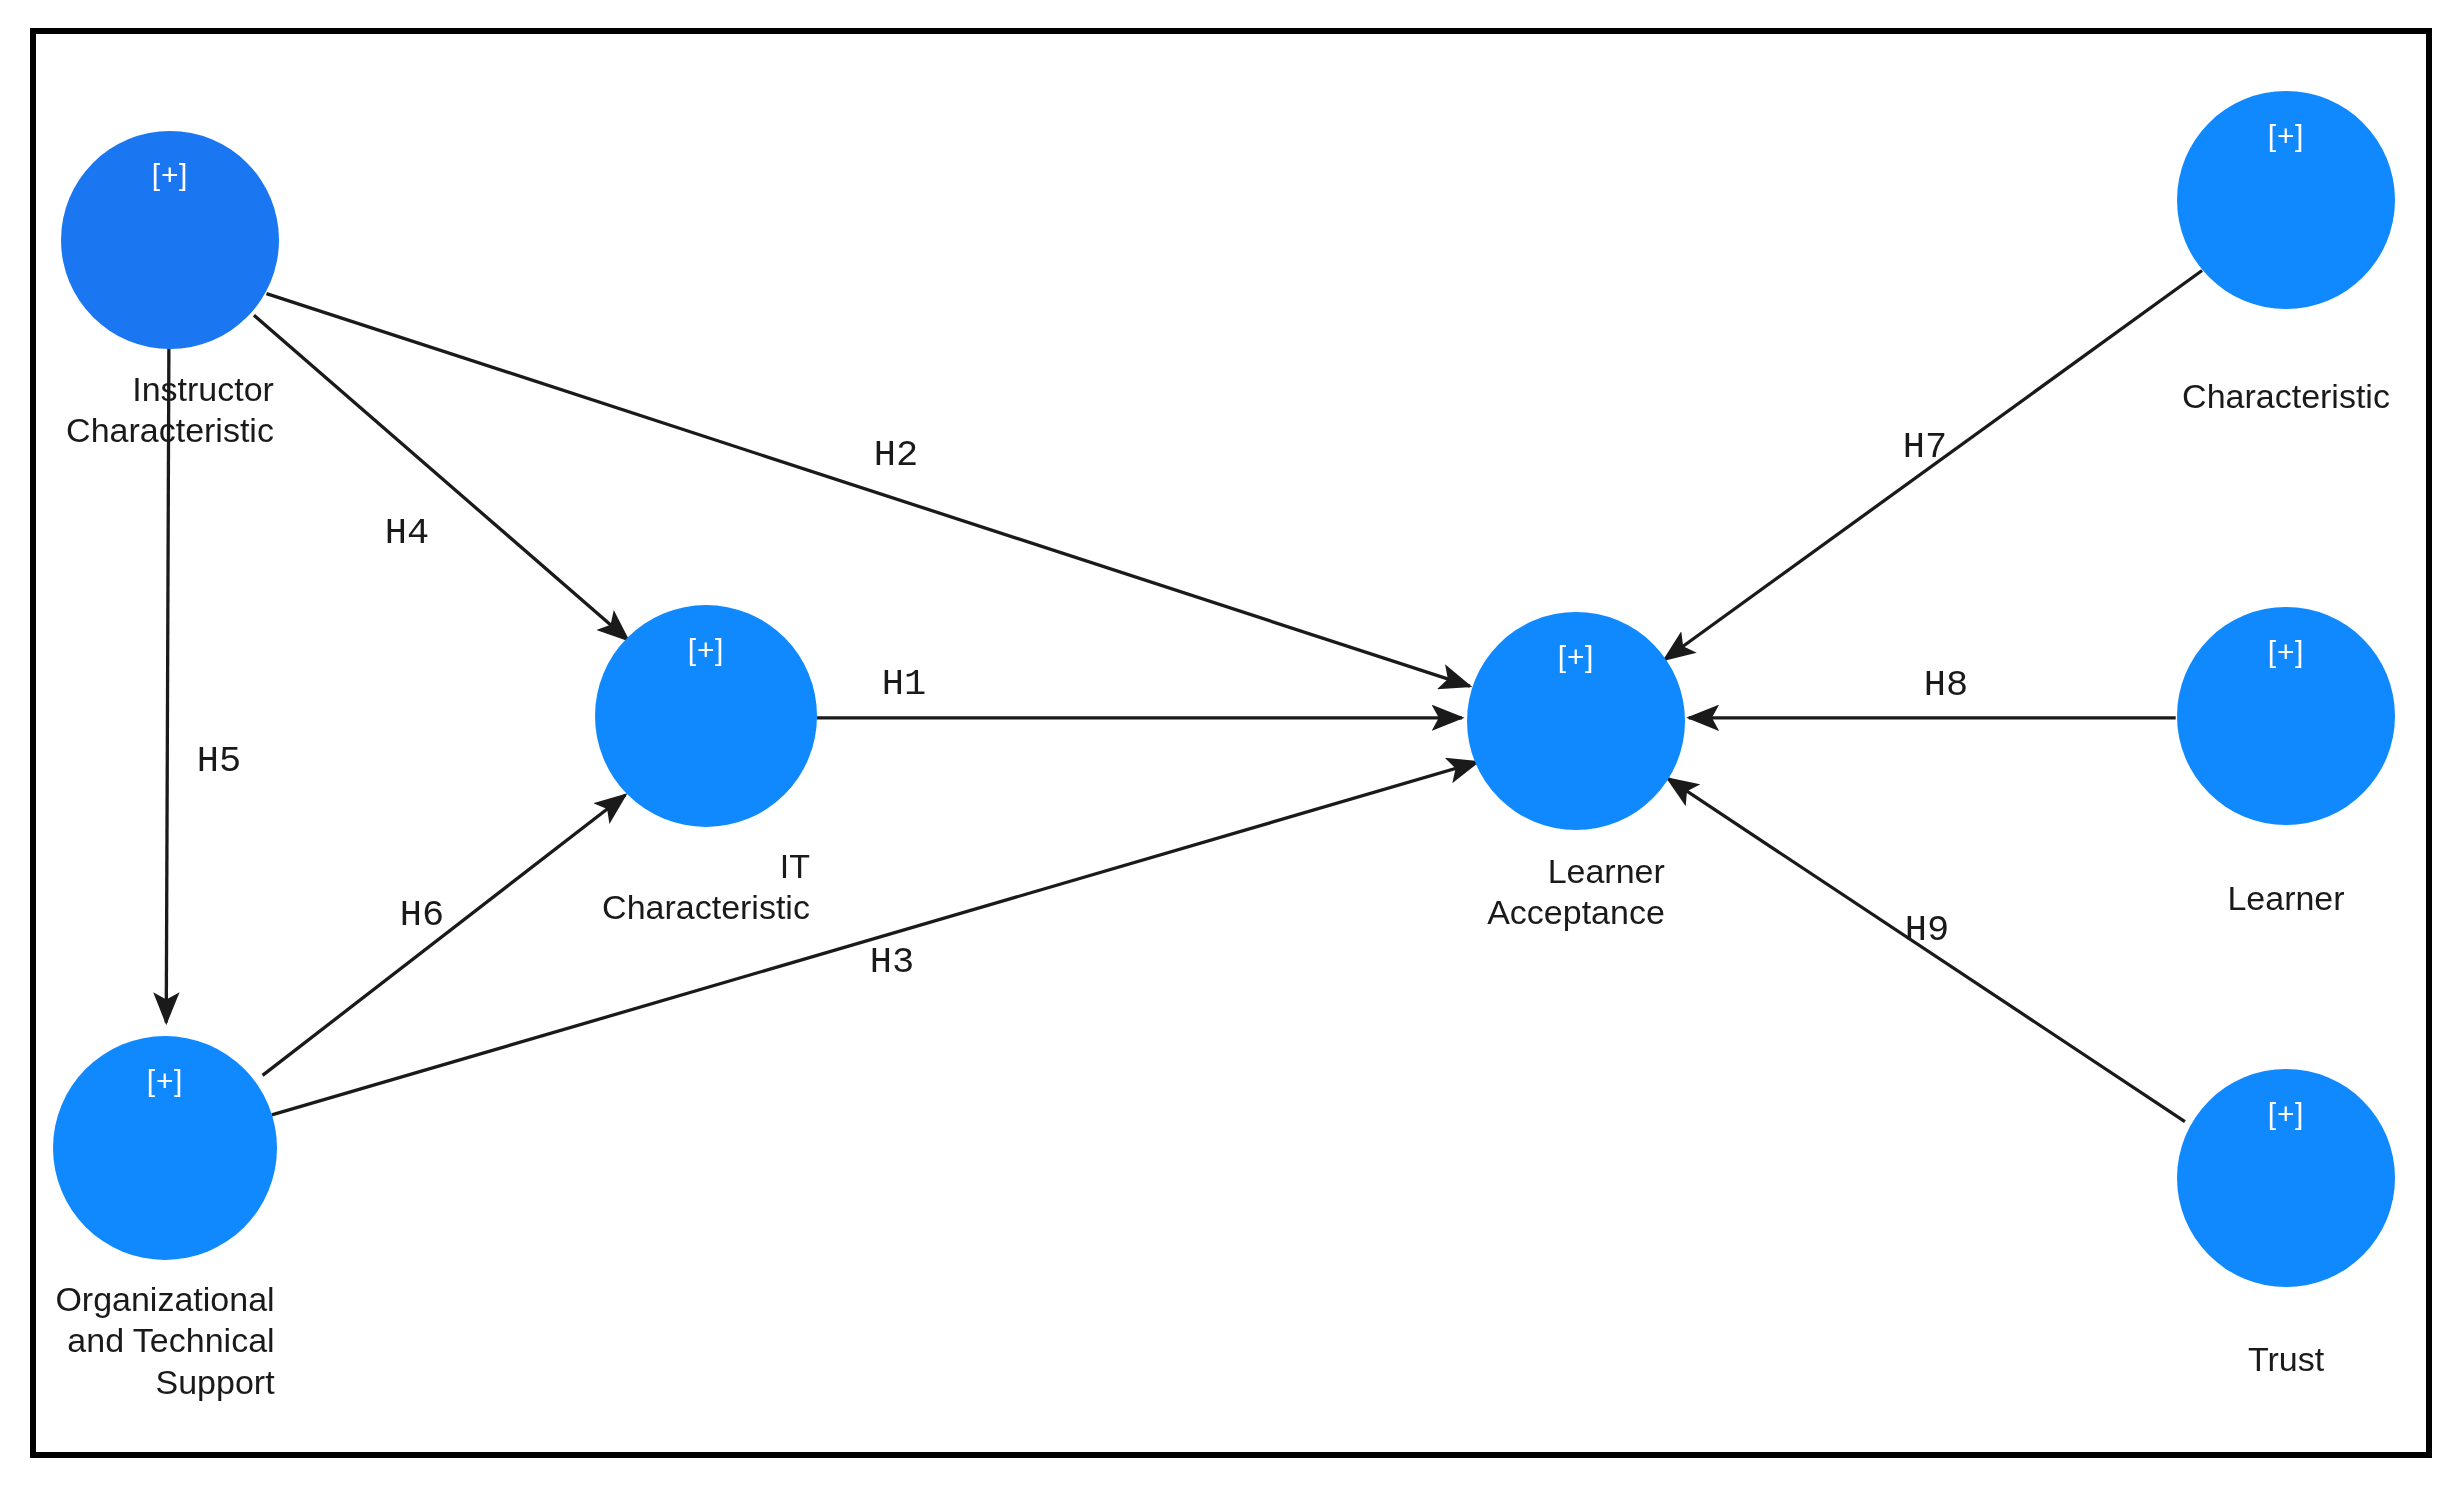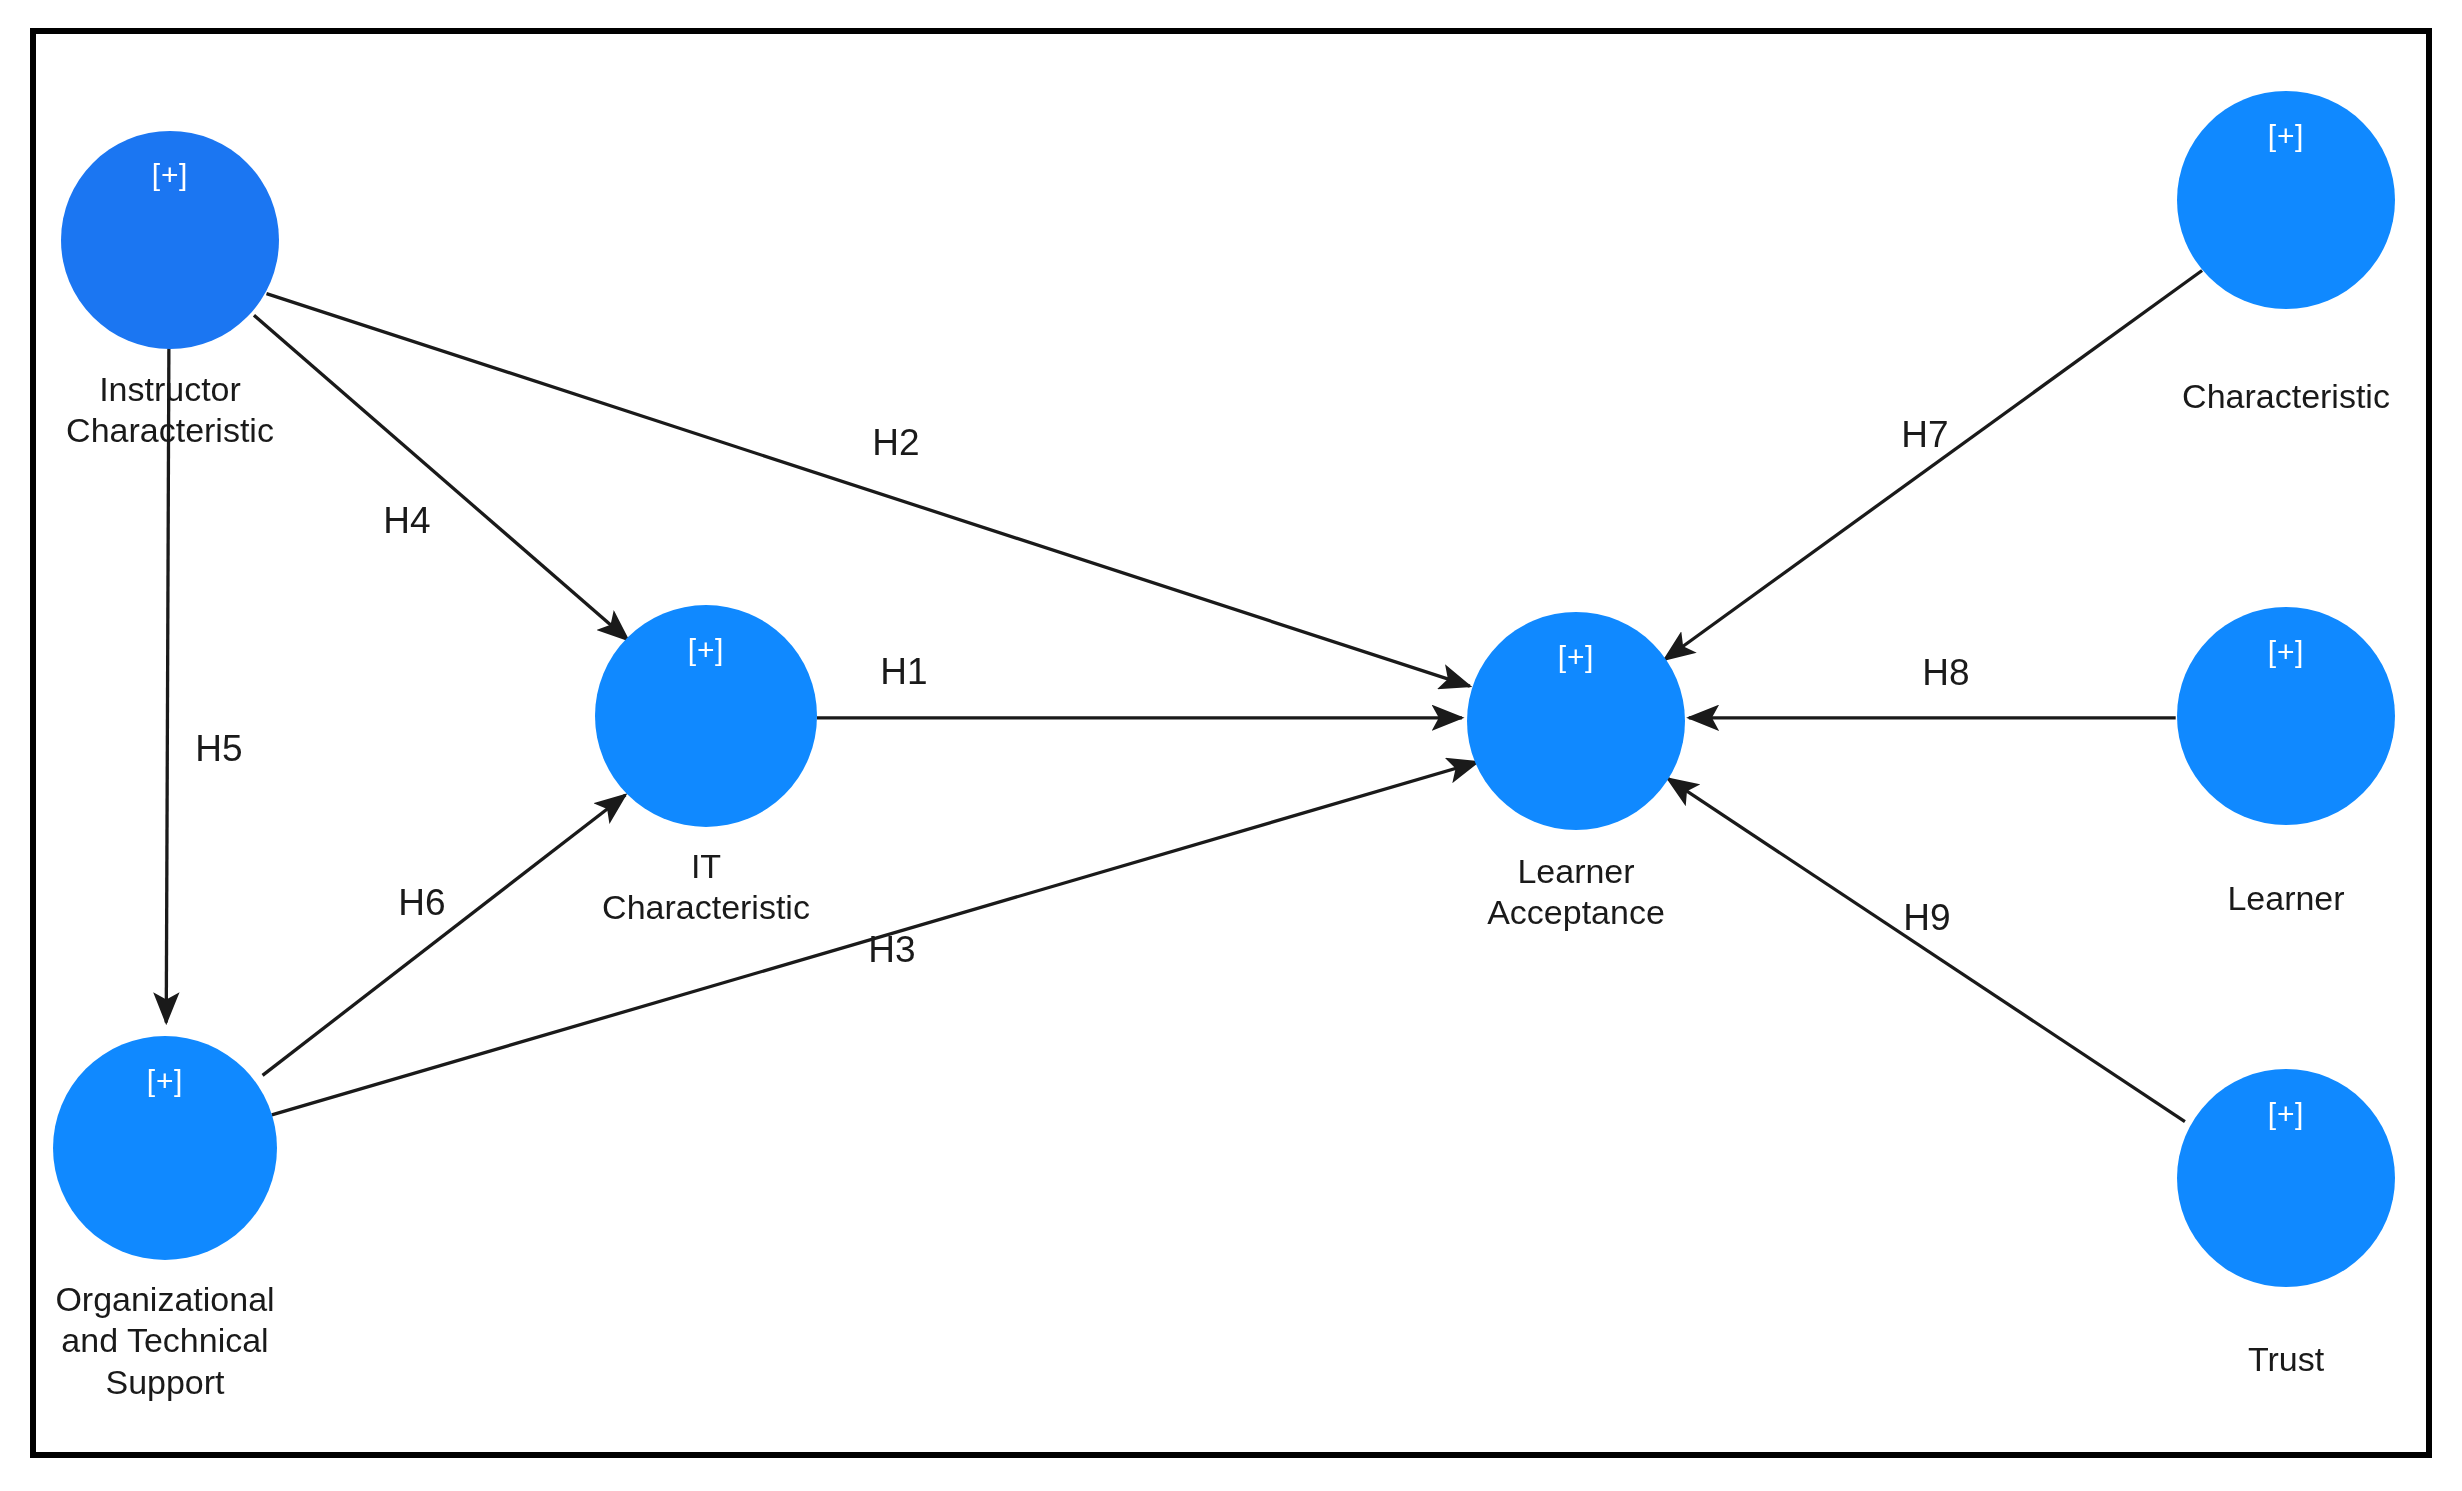--- a/index.html
+++ b/index.html
@@ -26,30 +26,31 @@
     transform:translateX(-50%);
     text-align:center;
   }
   .node-label{
     position:absolute;
     color:#1a1a1a;
     font-size:34px;
     line-height:1.22;
     font-family:"Liberation Sans",sans-serif;
     white-space:pre;
-    text-align:center;
+    text-align:right;
     transform:translateX(-50%);
   }
   .edge-label{
     position:absolute;
     color:#1a1a1a;
     font-size:37px;
-    font-family:Liberation Sans, sans-serif;
+    font-family:Liberation Mono, monospace;
     white-space:nowrap;
     transform:translate(-50%,-50%);
+    margin-top:12px;
   }
 </style>
 </head>
 <body>
 
 <div id="canvas">
 
   <div id="frame"></div>
 
   <svg class="layer" viewBox="0 0 3732 2260" preserveAspectRatio="none">

